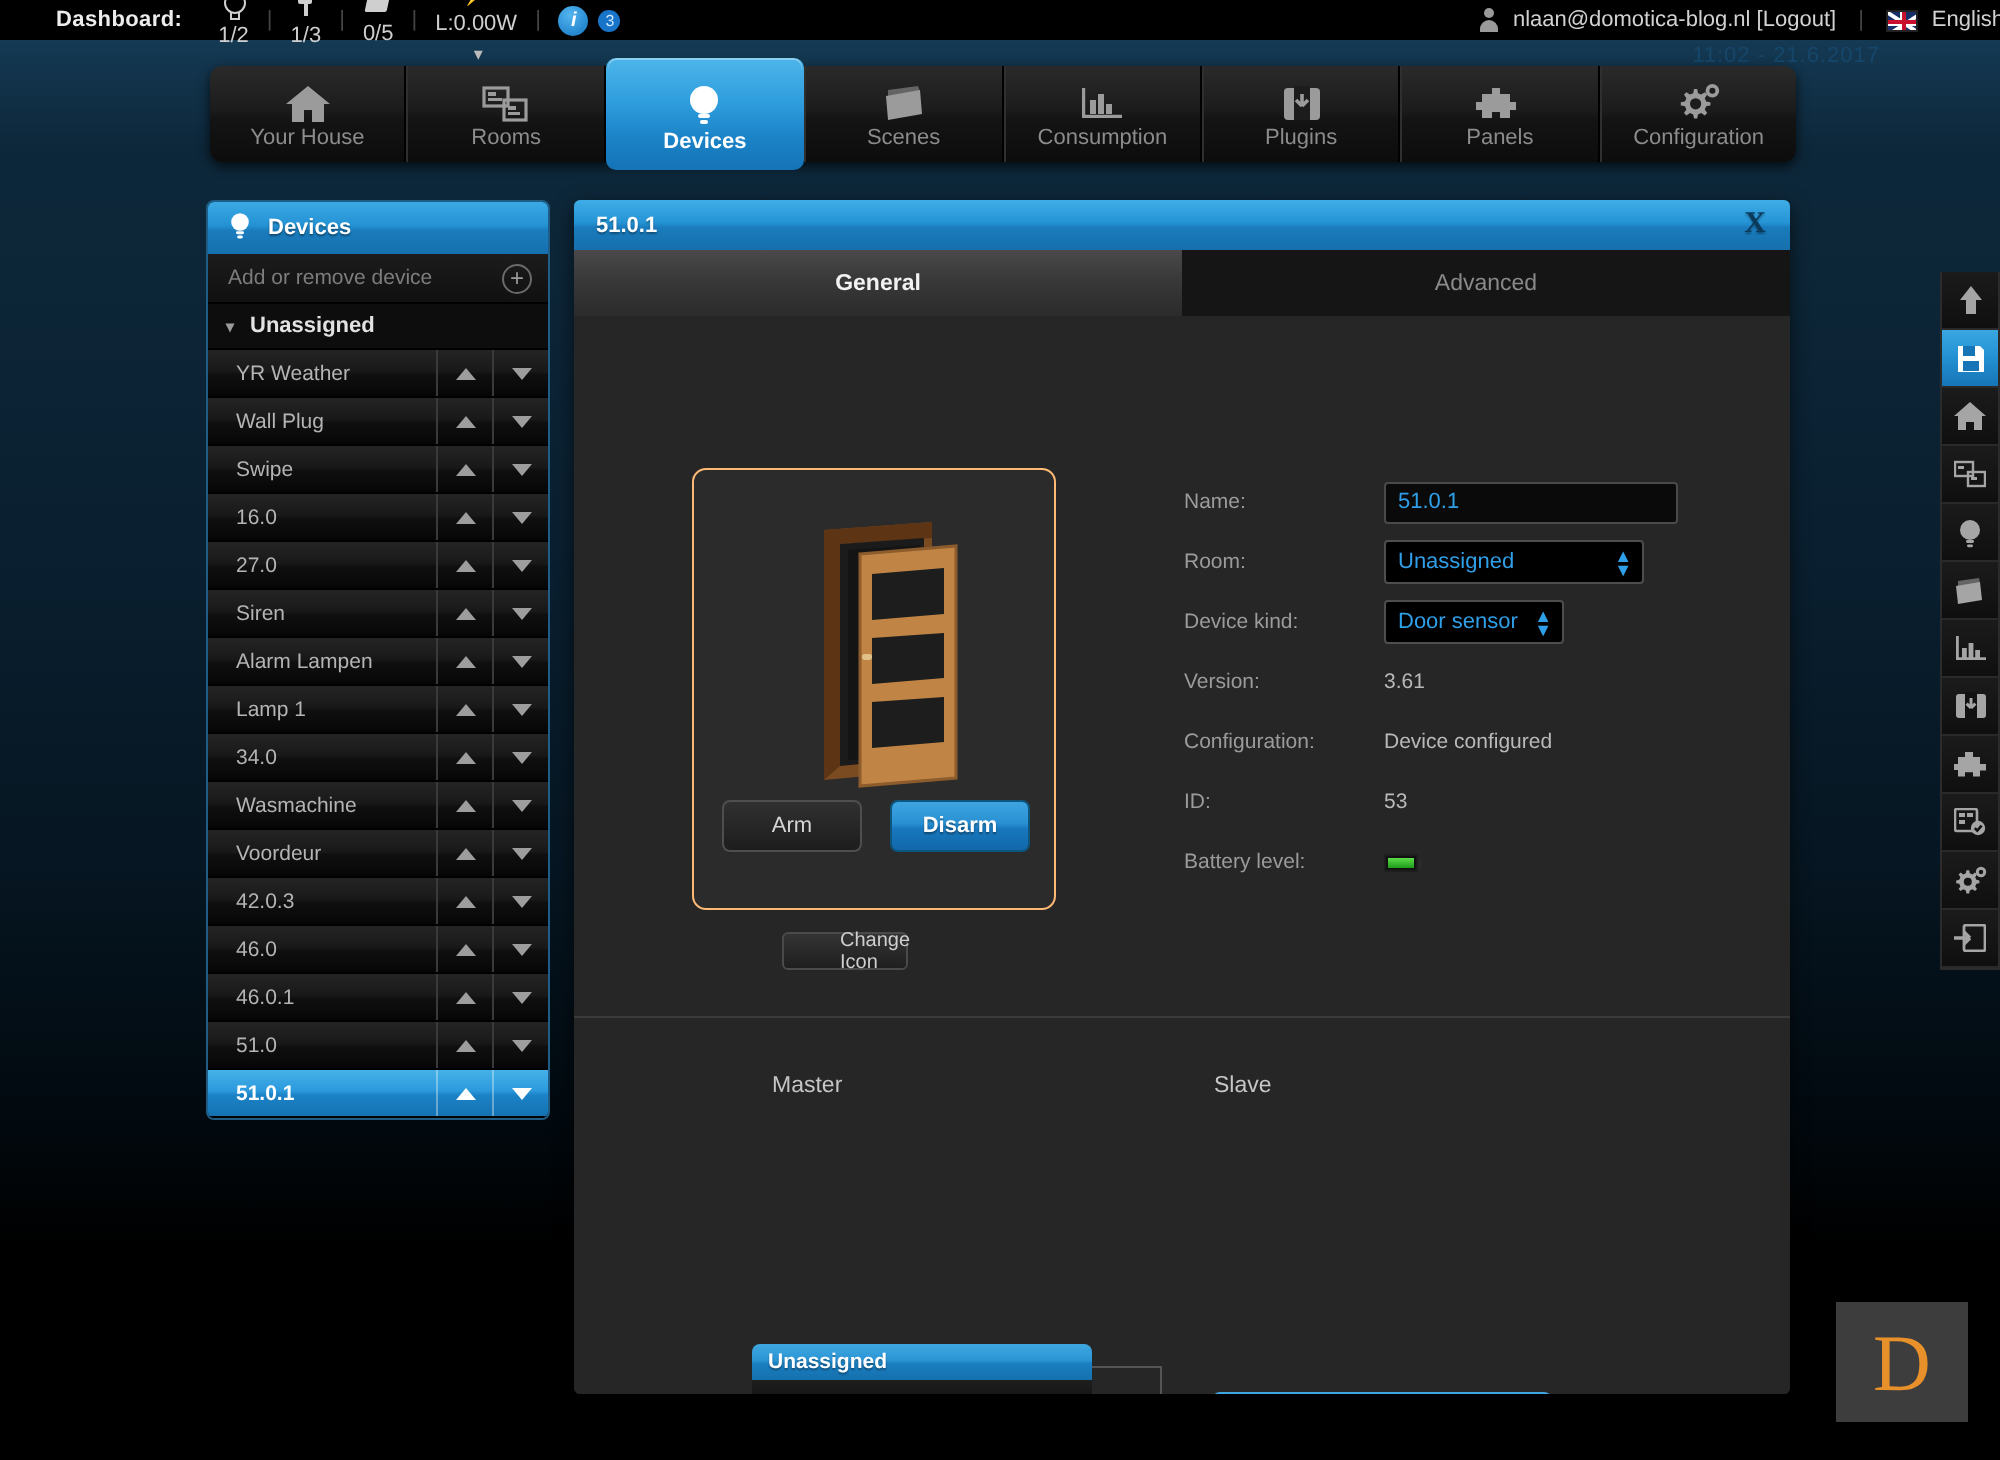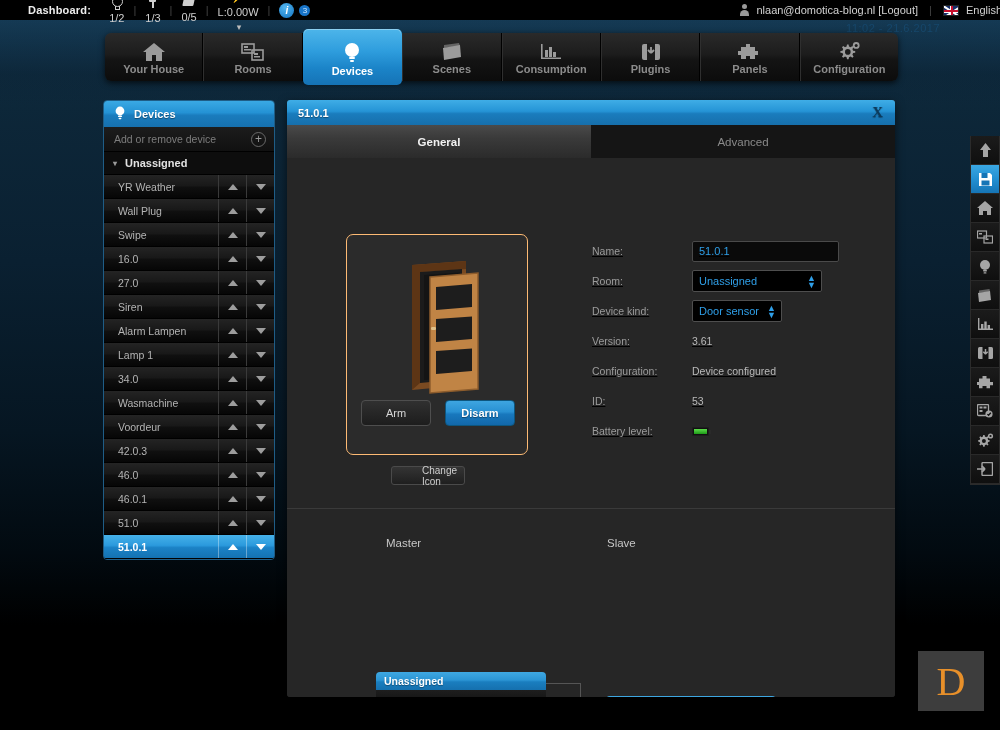--- a/index.html
+++ b/index.html
@@ -70,21 +70,21 @@
     display:flex; align-items:stretch; z-index:20;
     box-shadow: 0 2px 6px rgba(0,0,0,.7);
   }
   .nav-item {
     flex:1; display:flex; flex-direction:column; align-items:center; justify-content:center;
     border-right:1px solid #000; border-left:1px solid #2f2f2f;
     position:relative; cursor:pointer; gap:1px;
   }
   .nav-item:first-child{border-left:none;border-radius:6px 0 0 6px;}
   .nav-item:last-child{border-right:none;border-radius:0 6px 6px 0;}
-  .nav-item .nlabel{ font-size:11px; color:#8c8c8c;font-weight:bold; }
+  .nav-item .nlabel{ font-size:11px; color:#8c8c8c; }
   .nav-item.active{
     background: linear-gradient(180deg,#4db5ea 0%,#2e9ddd 40%,#1b84c8 70%,#1573b6 100%);
     border-radius:5px; border-color:transparent;
     box-shadow: inset 0 1px 0 rgba(255,255,255,.35);
     margin-top:-4px; height:56px; align-self:flex-start; padding-top:4px;
   }
   .nav-item.active .nlabel{ color:#fff; font-weight:bold; }
   .nav-ic { height:22px; display:flex; align-items:flex-end; justify-content:center; }
   svg.ni { fill:#9b9b9b; }
   .nav-item.active svg.ni { fill:#ffffff; }
@@ -168,27 +168,27 @@
   }
   .door{ position:absolute; left:43px; top:24px; width:96px; height:135px; }
   .btnrow{ position:absolute; left:14px; top:165px; width:154px; display:flex; justify-content:space-between;}
   .btn{
     width:70px;height:26px;border-radius:4px;font-size:11px;display:flex;align-items:center;justify-content:center;cursor:pointer;
   }
   .btn.dark{ background:linear-gradient(180deg,#303030,#1d1d1d); border:1px solid #4e4e4e; color:#d6d6d6;}
   .btn.blue{ background:linear-gradient(180deg,#3ea5e0 0%,#2890d2 45%,#1878bd 55%,#1268aa 100%);
              border:1px solid #0d567f; color:#fff; font-weight:bold; text-shadow:0 1px 1px rgba(0,0,0,.4);}
   .changeicon{
-    position:absolute; left:104px; top:308px; width:74px; height:19px; border-radius:3px;
+    position:absolute; left:104px; top:308px; width:63px; height:19px; border-radius:3px;
     background:linear-gradient(180deg,#343434,#1f1f1f); border:1px solid #4a4a4a;
     font-size:10px; color:#cfcfcf; display:flex; align-items:center; justify-content:center; cursor:pointer;padding-left:30px;
   }
   
   .form{ position:absolute; left:305px; top:78px; width:290px; }
-  .frow{ display:flex; align-items:center; height:30px;text-decoration:underline; }
+  .frow{ display:flex; align-items:center; height:30px; }
   .flabel{ width:100px; font-size:10.5px; color:#9b9b9b; }
   .fval{ font-size:10.5px; color:#b9b9b9; }
   .ftext{
     width:147px;height:21px; background:#0a0a0a; border:1px solid #4a4a4a; border-radius:2px;
     color:#2e9fe8; font-size:11px; padding:0 6px; line-height:19px;
   }
   .fsel{
     height:22px; background:#000; border:1px solid #4e4e4e; border-radius:2px;
     color:#2f9fe8; font-size:11px; padding:0 20px 0 6px; line-height:20px; position:relative; cursor:pointer;
     display:inline-block;

